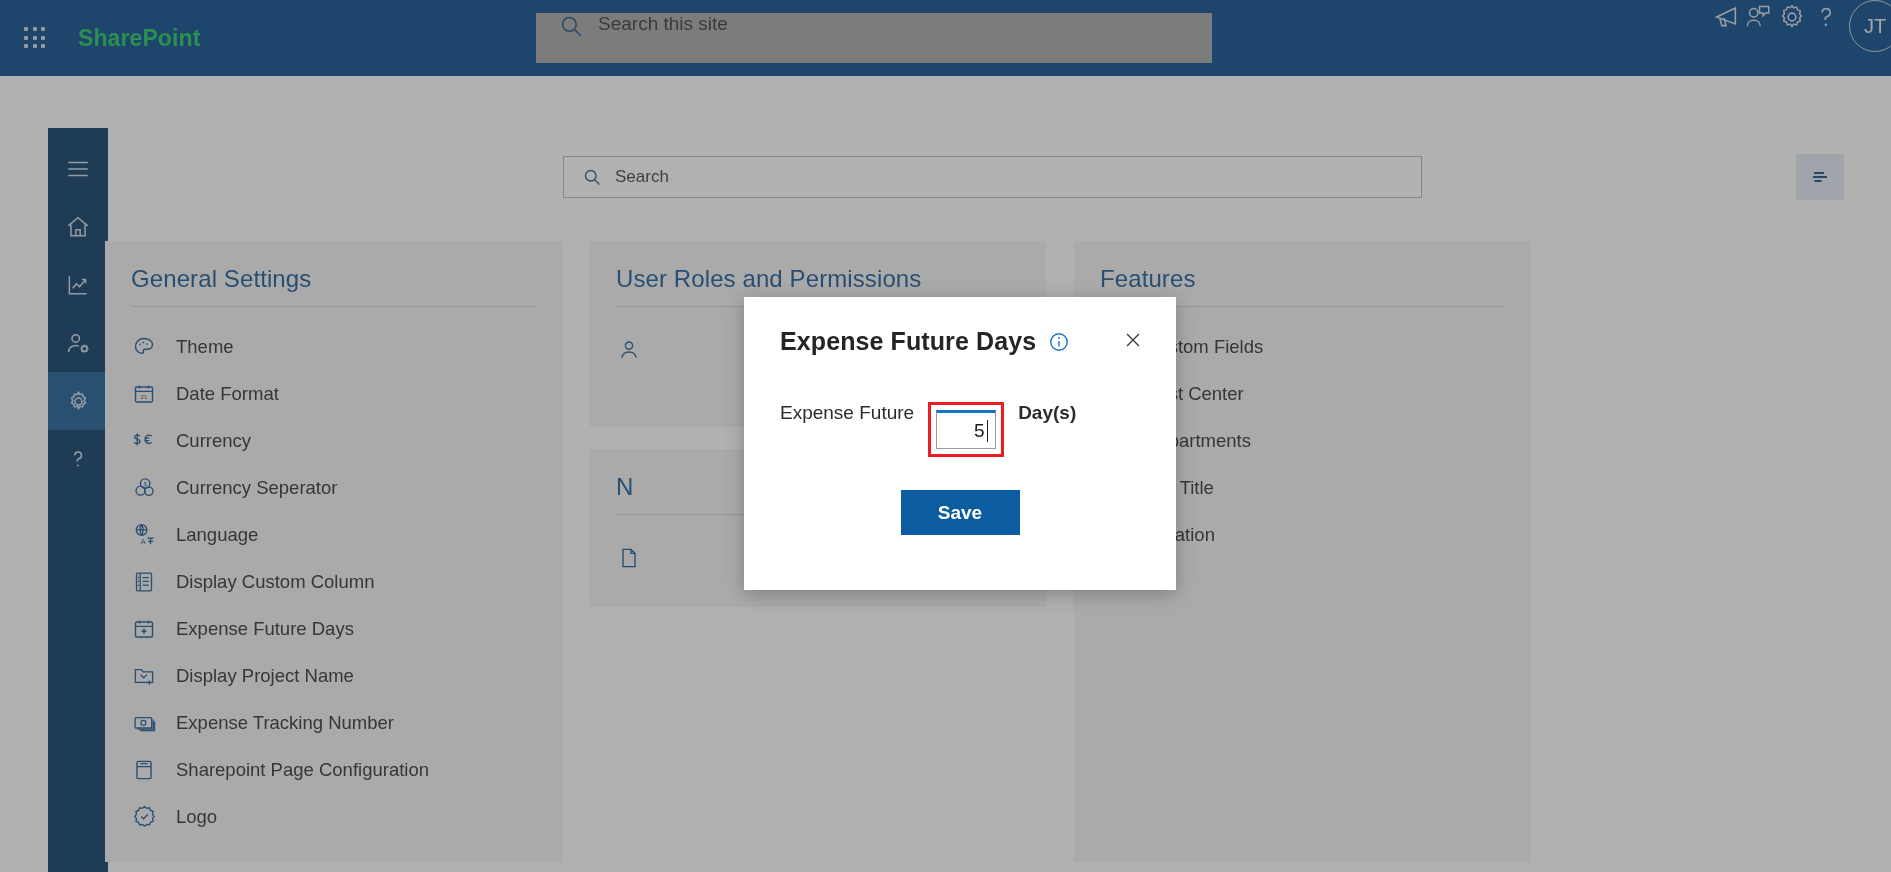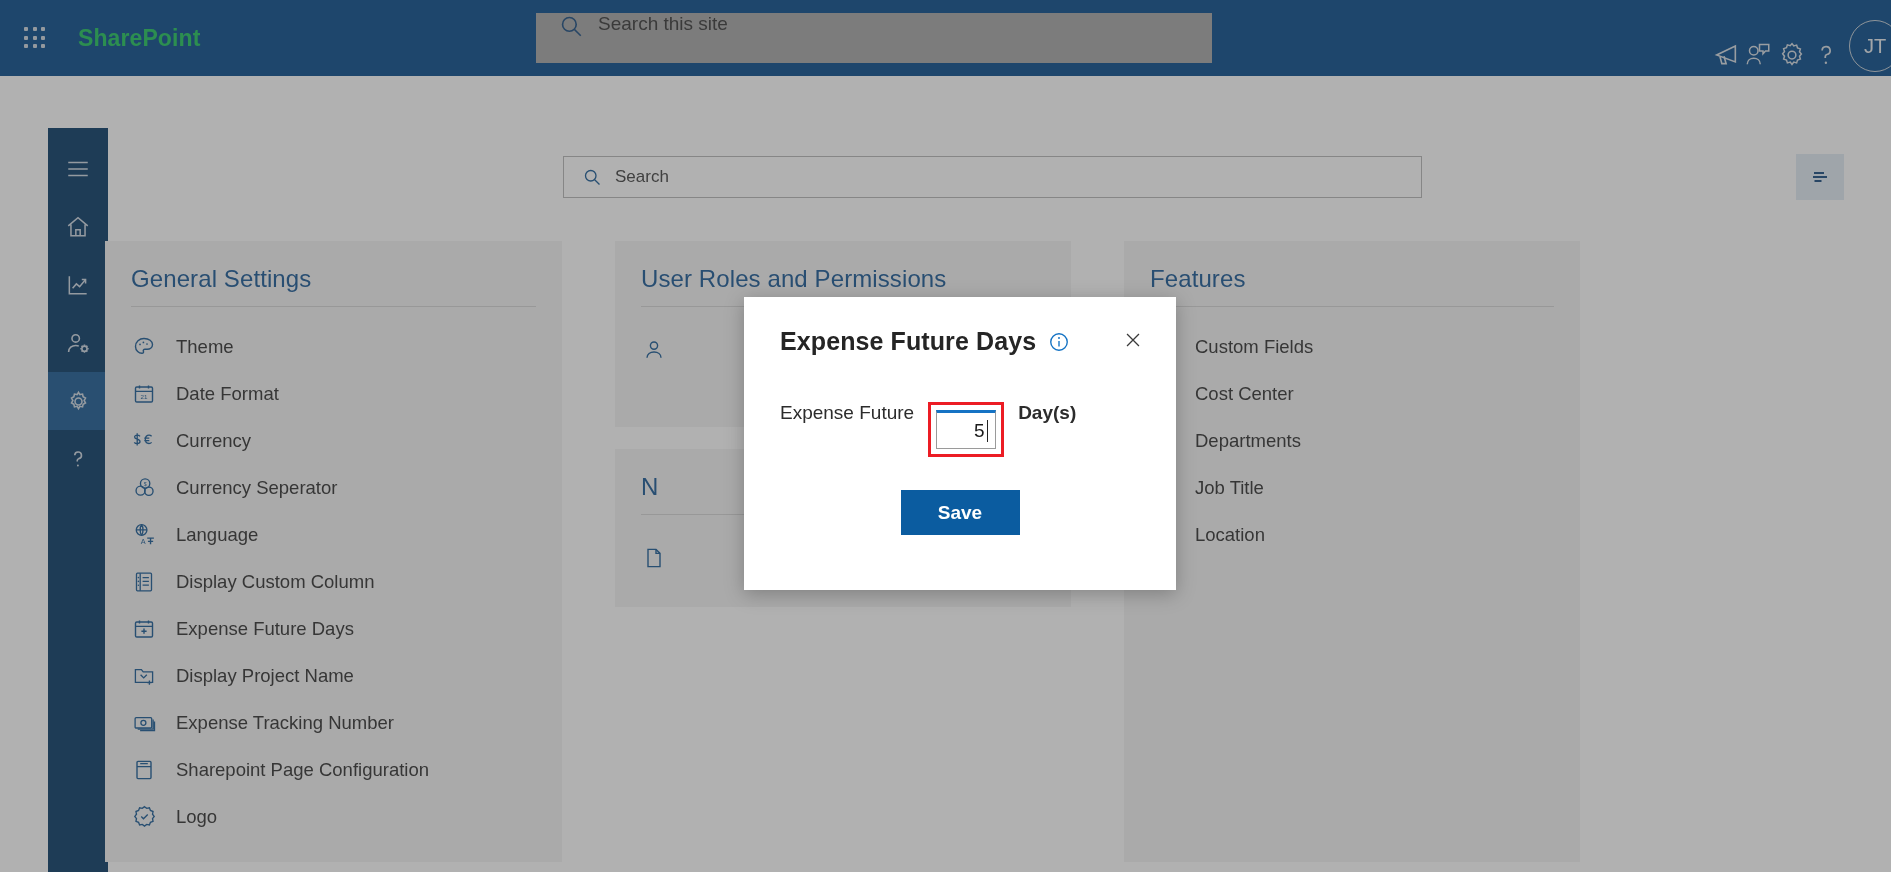--- a/index.html
+++ b/index.html
@@ -37,21 +37,21 @@
     position: absolute; left: 536px; top: 13px;
     width: 676px; height: 50px;
     background: #a7a7a7;
     display: flex; align-items: flex-start;
     padding-left: 22px;
   }
   .suite-search .sicon { width: 26px; height: 26px; flex: none; margin-right: 14px; }
   .suite-search .stext { color: #3a3a3a; font-size: 19px; }
   .suite-right {
     position: absolute; right: 0; top: 0; height: 72px;
-    display: flex; align-items: flex-end; padding-right: 8px;
+    display: flex; align-items: flex-start; padding-right: 8px;
   }
   .suite-ico {
     width: 34px; height: 34px; display: flex; align-items: center;
     justify-content: center; cursor: pointer; color: #d8dee5;
   }
   .avatar {
     width: 52px; height: 52px; border-radius: 50%;
     border: 1.5px solid #c6cfd8; color: #e8edf2;
     display: flex; align-items: center; justify-content: center;
     font-size: 20px; margin-left: 6px; margin-right: -18px;
@@ -102,21 +102,21 @@
   .filter-btn {
     position: absolute; top: 26px; right: 47px;
     width: 48px; height: 46px;
     background: #e2ebf3;
     display: flex; align-items: center; justify-content: center;
     cursor: pointer;
   }
 
   .cards {
     position: absolute; top: 113px; left: 0; right: 0;
-    display: flex; gap: 53px; padding-left: 0px; padding-right: 47px;
+    display: flex; gap: 28px; padding-left: 0px; padding-right: 47px;
   }
   .card {
     background: #f3f3f3;
     padding: 24px 26px 22px 26px;
   }
   .card.c1 { width: 457px; min-height: 620px; margin-left: -3px; }
   .card.c2 { width: 456px; }
   .card.c3 { width: 456px; min-height: 330px; }
   .card-title {
     color: #1c5a96; font-size: 24px; font-weight: 400;

